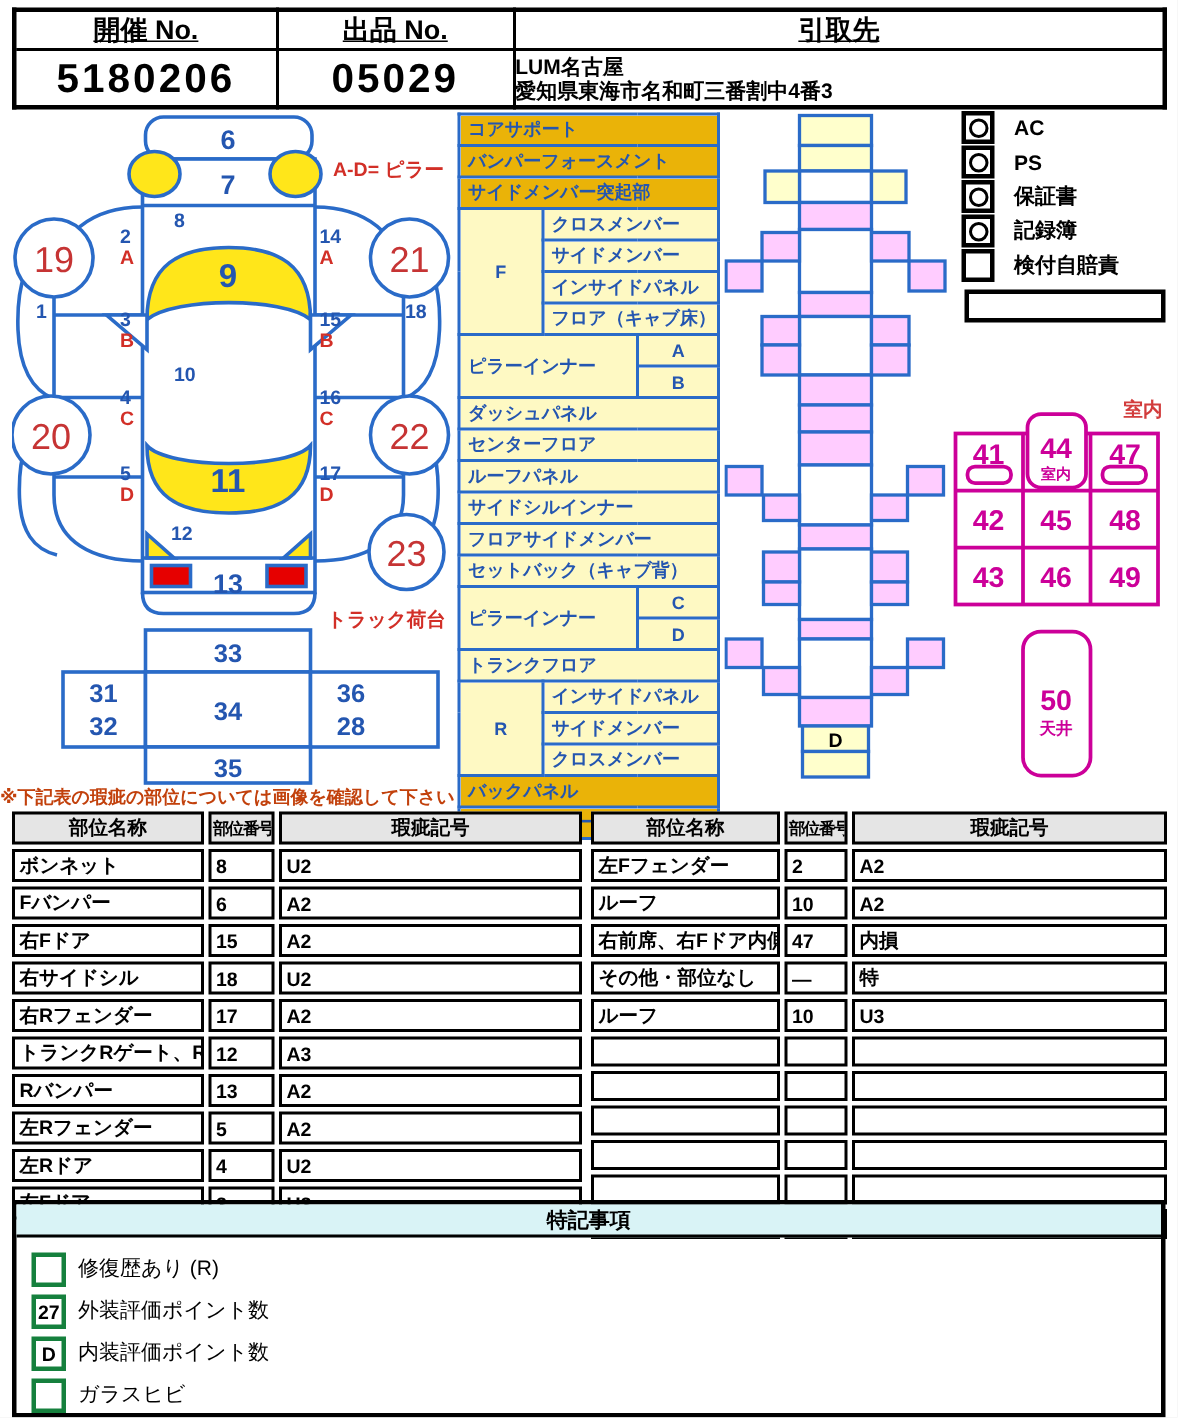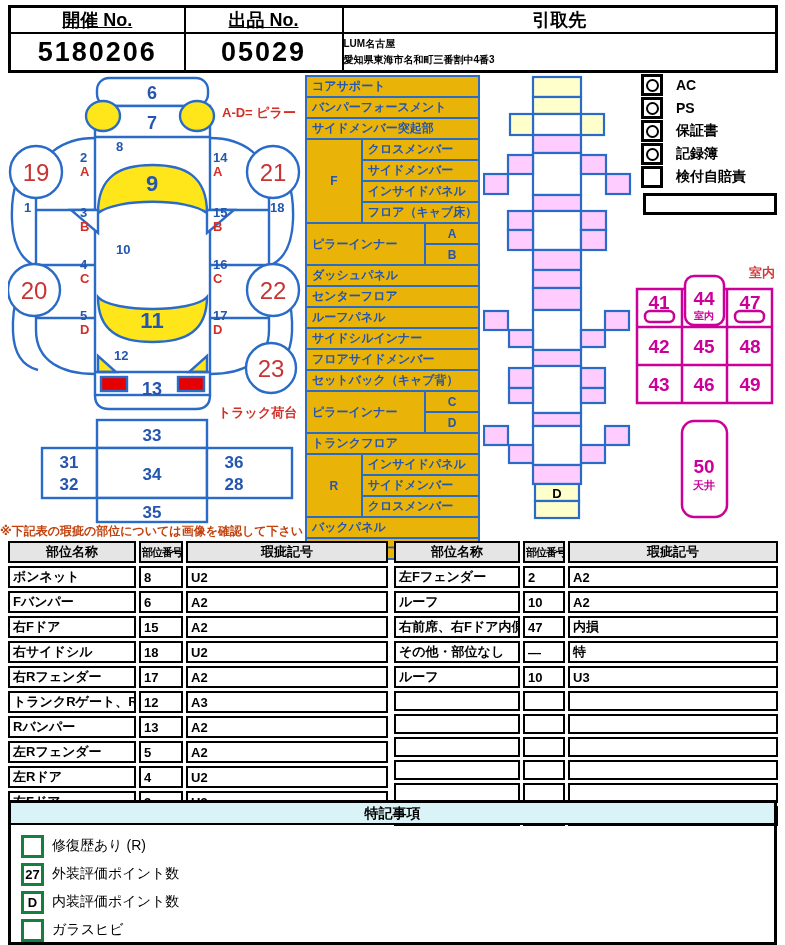--- a/index.html
+++ b/index.html
@@ -5,28 +5,28 @@
   html,body{margin:0;padding:0;background:#f2f2f2;}
   .sheet{position:relative;width:785px;height:945px;background:#fff;
          font-family:"Liberation Sans","DejaVu Sans",sans-serif;overflow:hidden;}
   
   table.hdr{position:absolute;left:8px;top:5px;width:770px;border-collapse:collapse;
             border:3px solid #000;table-layout:fixed;}
   table.hdr th{border:2px solid #000;border-bottom:2px solid #000;height:20px;
                font-size:18px;font-weight:bold;text-align:center;padding:0;}
   table.hdr td{border:2px solid #000;height:36px;padding:0;vertical-align:middle;}
   td.bignum{font-size:27px;font-weight:bold;text-align:center;letter-spacing:2px;}
-  td.addr{font-size:10px;font-weight:bold;padding-left:6px;line-height:16px;}
+  td.addr{font-size:14px;font-weight:bold;padding-left:6px;line-height:16px;}
   
   table.parts{position:absolute;left:305px;top:75px;border-collapse:collapse;width:175px;table-layout:fixed;}
   table.parts td{border:2px solid #2a6bc8;height:19px;padding:0 0 0 5px;
                  font-size:12px;font-weight:bold;color:#2456b0;white-space:nowrap;overflow:hidden;}
   table.parts td.grp{text-align:center;padding:0;}
   table.parts td.ctr{text-align:center;padding:0;}
-  .bg-y{background:#eab308;} .bg-p{background:#eab308;}
+  .bg-y{background:#eab308;} .bg-p{background:#fef9c3;}
   
   .opts{position:absolute;left:641px;top:74px;text-align:right;}
   .optrow{display:flex;align-items:center;height:22px;margin-bottom:1px;}
   .cbx{width:16px;height:16px;border:3px solid #000;display:flex;align-items:center;justify-content:center;flex:none;}
   .circ{width:9px;height:9px;border:2.5px solid #000;border-radius:50%;}
   .optlabel{margin-left:13px;font-size:14px;font-weight:bold;color:#000;}
   .emptybar{position:absolute;left:643px;top:193px;width:128px;height:16px;border:3px solid #000;}
   
   .note{position:absolute;left:0;top:523px;font-size:12px;font-weight:bold;color:#c2410c;}
   
@@ -54,21 +54,21 @@
   <table class="hdr">
     <colgroup>
         <col style="width:175px">
         <col style="width:158px">
         <col>
       </colgroup>
     <tbody>
         <tr>
       <th><span style="text-decoration:underline">開催 No.</span></th>
       <th><span style="text-decoration:underline">出品 No.</span></th>
-      <th><span style="">引取先</span></th>
+      <th><span style="text-decoration:underline">引取先</span></th>
     </tr>
     <tr>
       <td class="bignum">5180206</td>
       <td class="bignum">05029</td>
       <td class="addr">
         <div>LUM名古屋</div>
         <div>愛知県東海市名和町三番割中4番3</div>
       </td>
     </tr>
   </tbody>

